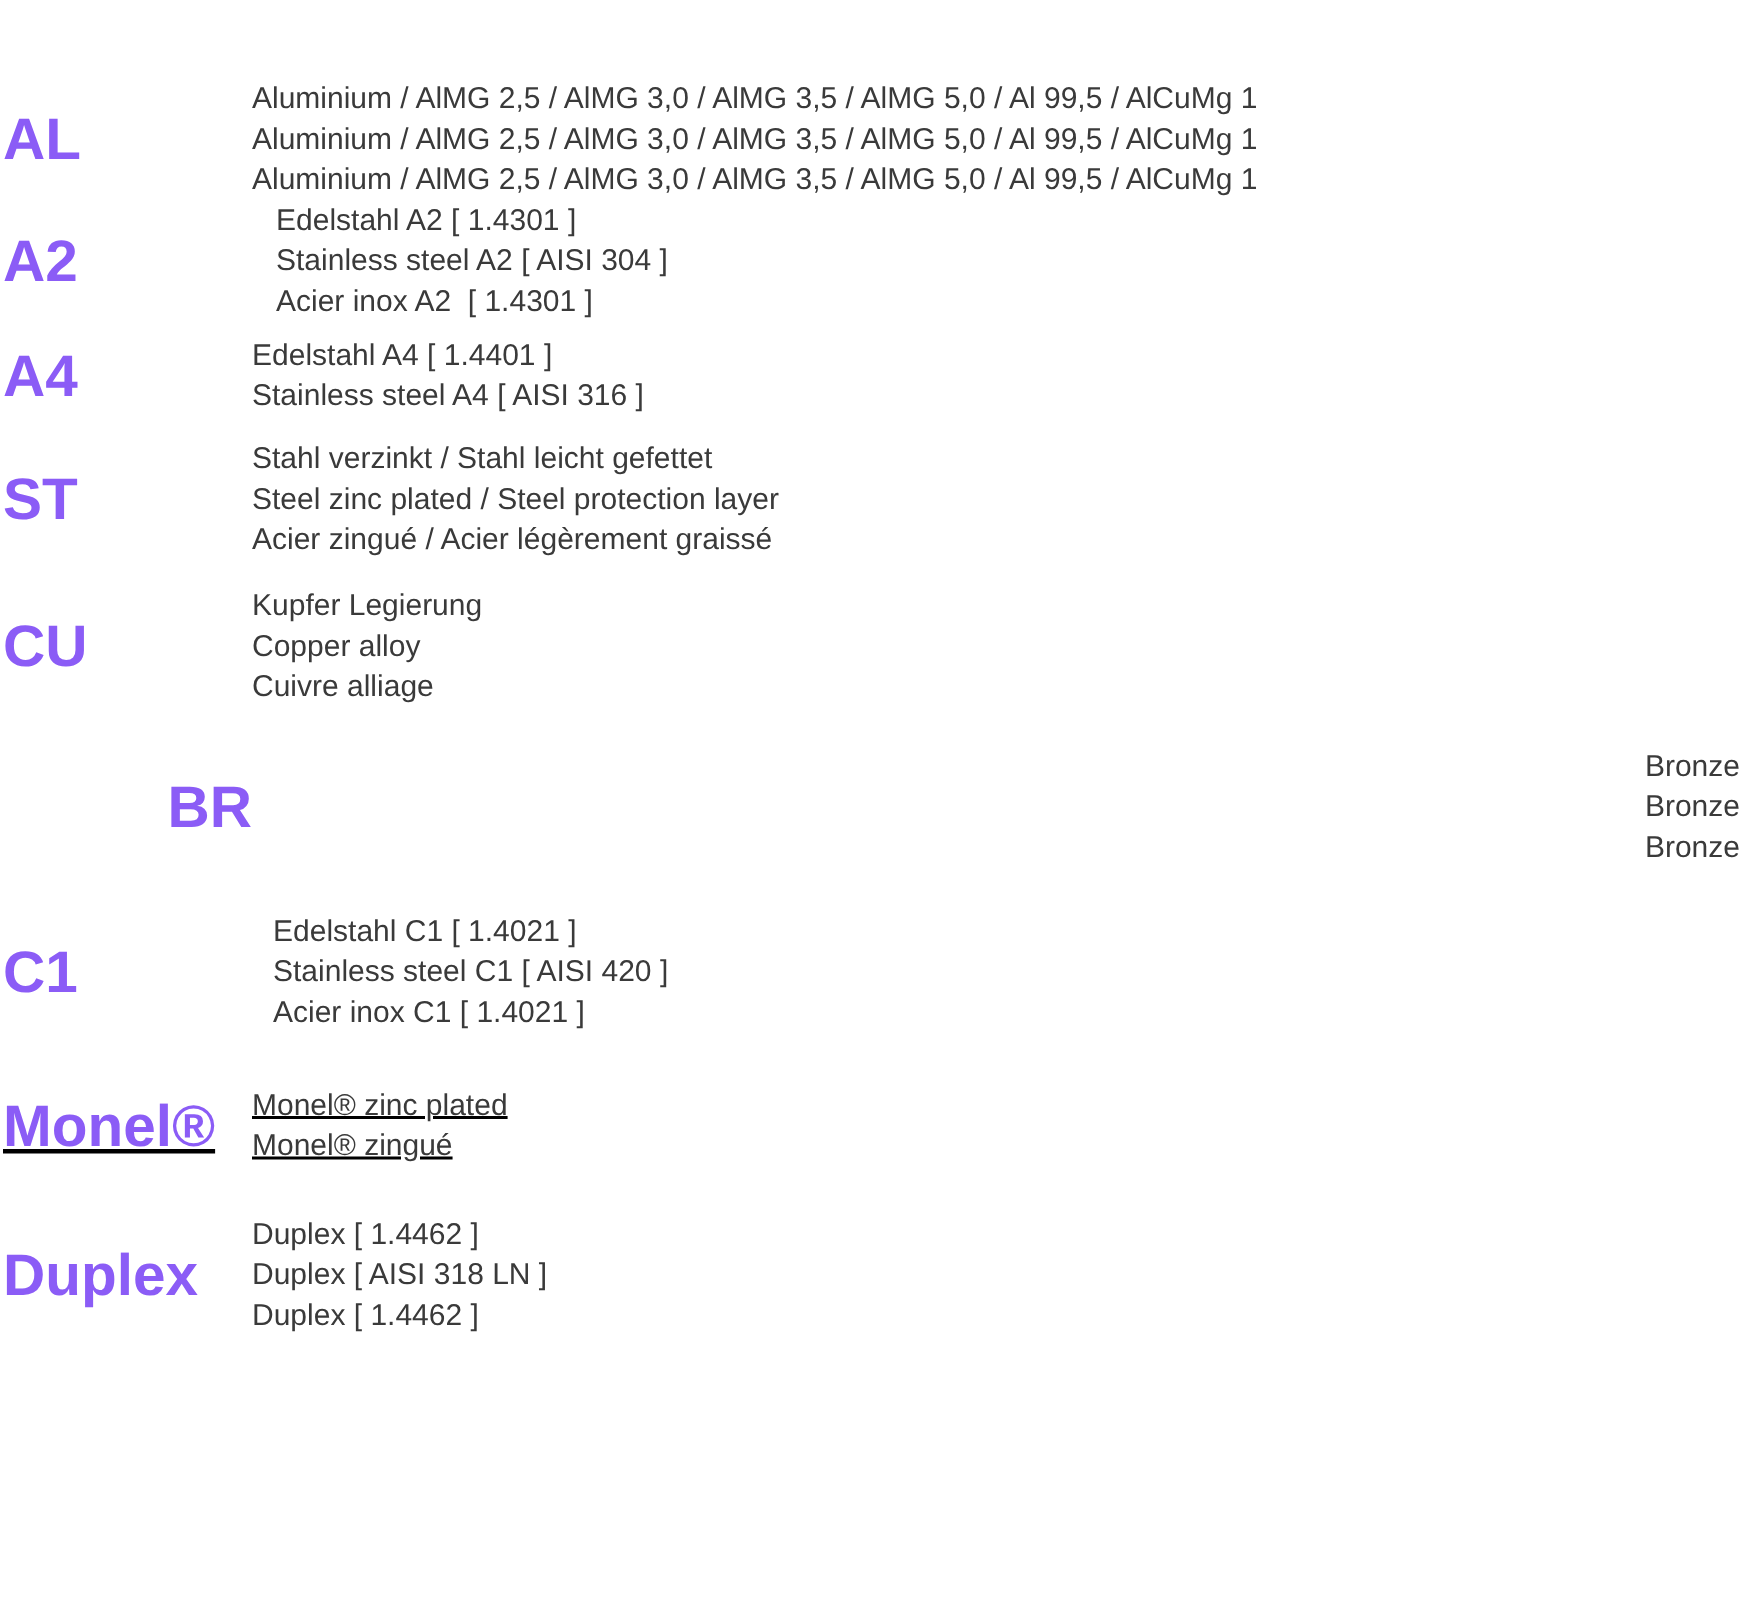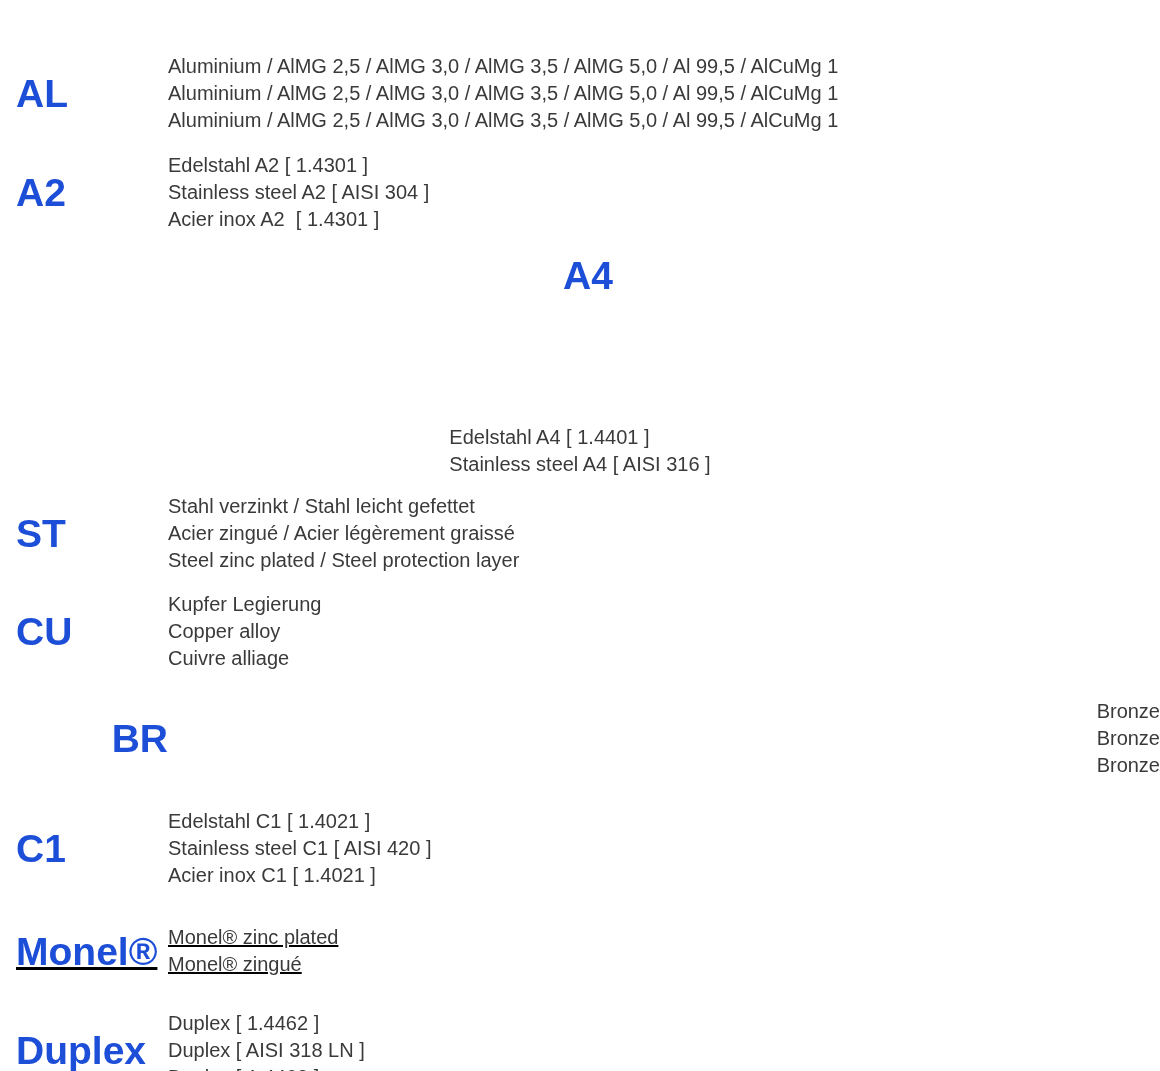--- a/index.html
+++ b/index.html
@@ -11,36 +11,36 @@
     font-family: "Liberation Sans", "DejaVu Sans", sans-serif;
     overflow: hidden;
     box-sizing: border-box;
     padding-top: 53px;
   }
   .row {
     display: flex;
     align-items: center;
   }
   
-  .row:nth-of-type(2) { margin-top: 18px; }
-  .row:nth-of-type(3) { margin-top: 23px; flex-direction: column; }
+  .row:nth-of-type(2) { margin-top: 0; gap: 16px; }
+  .row:nth-of-type(3) { margin-top: 9px; }
   .row:nth-of-type(4) { margin-top: 15px; }
   .row:nth-of-type(5) { margin-top: 17px; }
   .row:nth-of-type(6) { margin-top: 26px; text-align: right; }
-  .row:nth-of-type(7) { margin-top: 29px; }
+  .row:nth-of-type(7) { margin-top: 29px; gap: 14px; }
   .row:nth-of-type(8) { margin-top: 35px; text-decoration: underline; }
   .row:nth-of-type(9) { margin-top: 32px; align-items: center; }
   .code {
     flex: 0 0 168px;
     box-sizing: border-box;
-    padding-left: 16px;
+    padding-left: 2px;
     font-size: 39px;
     font-weight: bold;
     line-height: 1;
-    color: #1d4ed8;
+    color: #8b5cf6;
     letter-spacing: 0px;
   }
   .lines { flex: 1 1 auto; }
   .line {
     font-size: 20px;
     line-height: 27px;
     color: #3a3a3a;
     white-space: pre;
   }
 </style>
@@ -72,22 +72,22 @@
     <div class="lines">
       <div class="line">Edelstahl A4 [ 1.4401 ]</div>
       <div class="line">Stainless steel A4 [ AISI 316 ]</div>
     </div>
   </div>
 
   <div class="row">
     <div class="code">ST</div>
     <div class="lines">
       <div class="line">Stahl verzinkt / Stahl leicht gefettet</div>
+      <div class="line">Steel zinc plated / Steel protection layer</div>
       <div class="line">Acier zingué / Acier légèrement graissé</div>
-      <div class="line">Steel zinc plated / Steel protection layer</div>
     </div>
   </div>
 
   <div class="row">
     <div class="code">CU</div>
     <div class="lines">
       <div class="line">Kupfer Legierung</div>
       <div class="line">Copper alloy</div>
       <div class="line">Cuivre alliage</div>
     </div>

